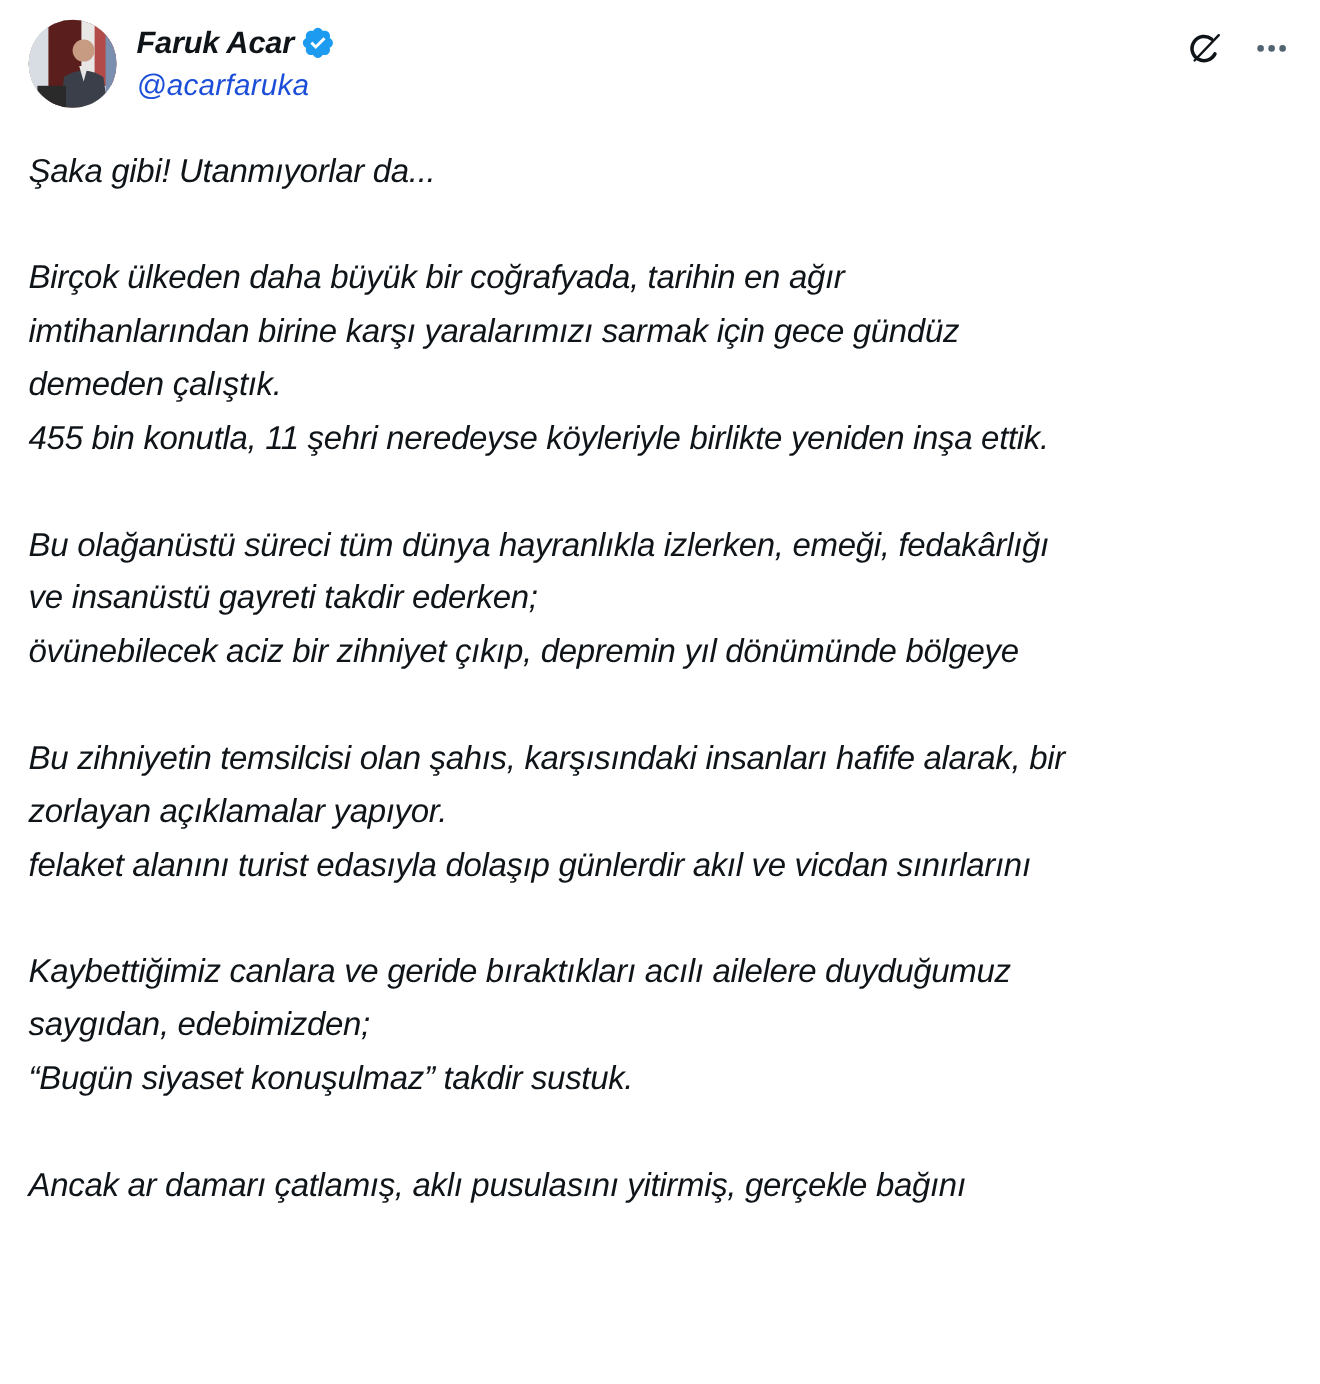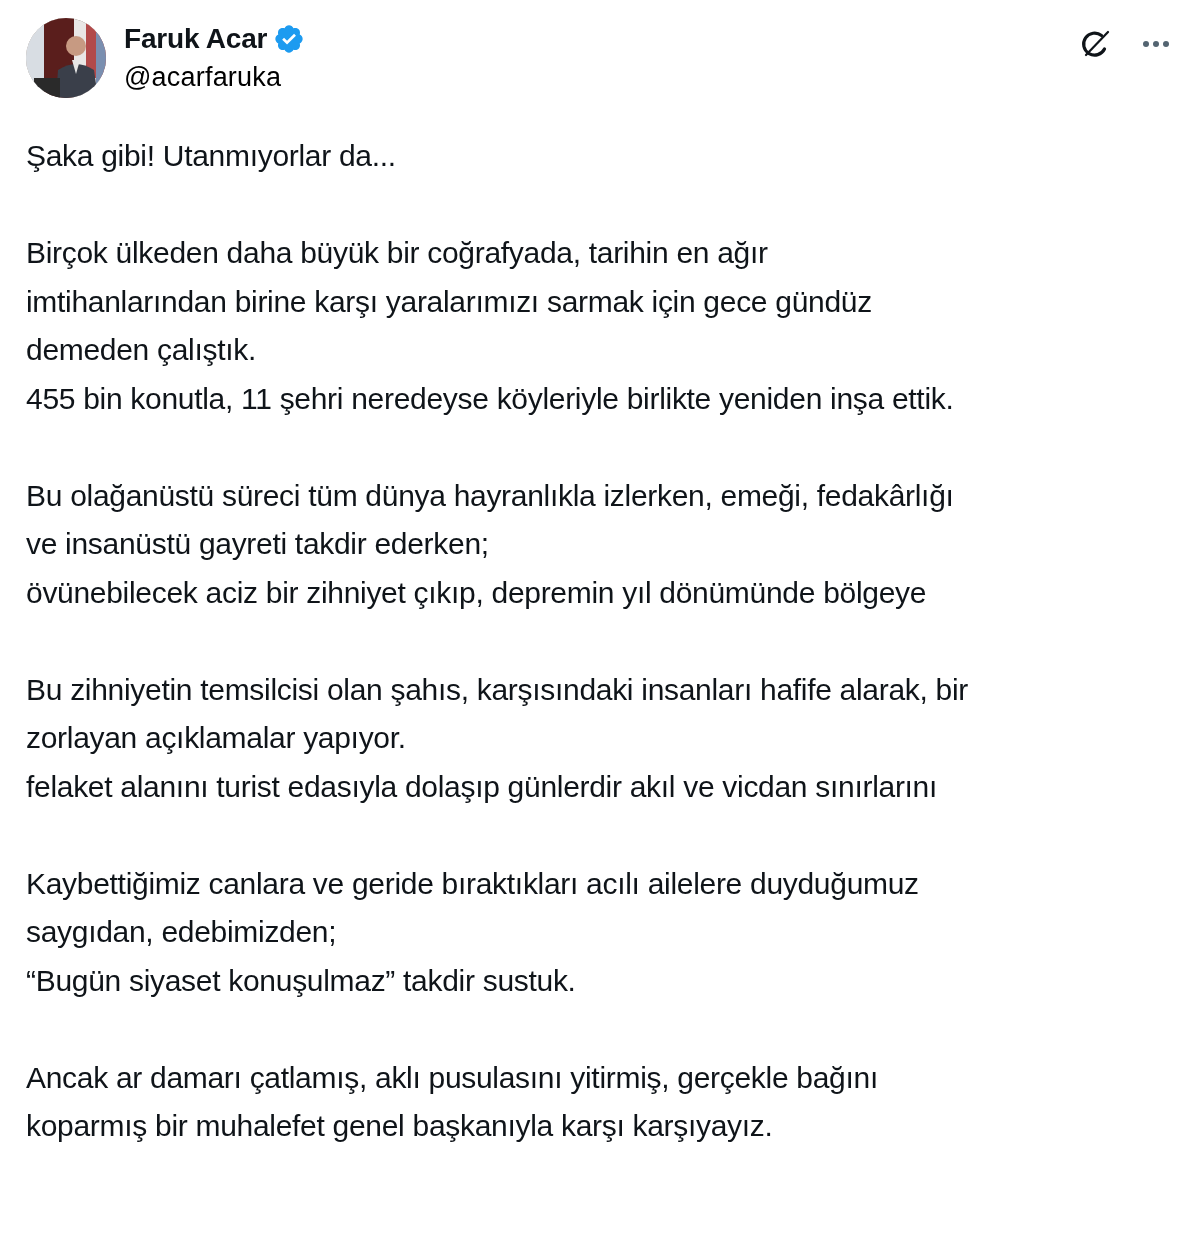--- a/index.html
+++ b/index.html
@@ -14,20 +14,21 @@
       font-family: "Liberation Sans", "DejaVu Sans", sans-serif;
       color: #0f1419;
       position: relative;
     }
     .tweet {
       position: absolute;
       left: 0;
       top: 0;
       width: 1060px;
       height: 1258px;
+      font-style: italic;
     }
     .header {
       position: absolute;
       left: 26px;
       top: 18px;
       width: 1150px;
       height: 80px;
     }
     .avatar {
       position: absolute;
@@ -57,21 +58,21 @@
       letter-spacing: -0.2px;
     }
     .verified-badge {
       margin-left: 6px;
       width: 32px;
       height: 32px;
       display: inline-block;
     }
     .handle {
       font-size: 27px;
-      color: #000000;
+      color: #1d4ed8;
       margin-top: 4px;
       letter-spacing: 0.2px;
     }
     .actions {
       position: absolute;
       right: 0;
       top: 6px;
       display: flex;
       align-items: center;
       gap: 20px;
@@ -186,17 +187,16 @@
       <span class="line">zorlayan açıklamalar yapıyor.</span>
       <span class="line">felaket alanını turist edasıyla dolaşıp günlerdir akıl ve vicdan sınırlarını</span>
     </p>
     <p class="para">
       <span class="line">Kaybettiğimiz canlara ve geride bıraktıkları acılı ailelere duyduğumuz</span>
       <span class="line">saygıdan, edebimizden;</span>
       <span class="line">“Bugün siyaset konuşulmaz” takdir sustuk.</span>
     </p>
     <p class="para">
       <span class="line">Ancak ar damarı çatlamış, aklı pusulasını yitirmiş, gerçekle bağını</span>
-      <span class="line">koparmış bir muhalefet genel başkanıyla karşı karşıyayız.</span>
     </p>
   </div>
 
 </div>
 
 </body></html>

